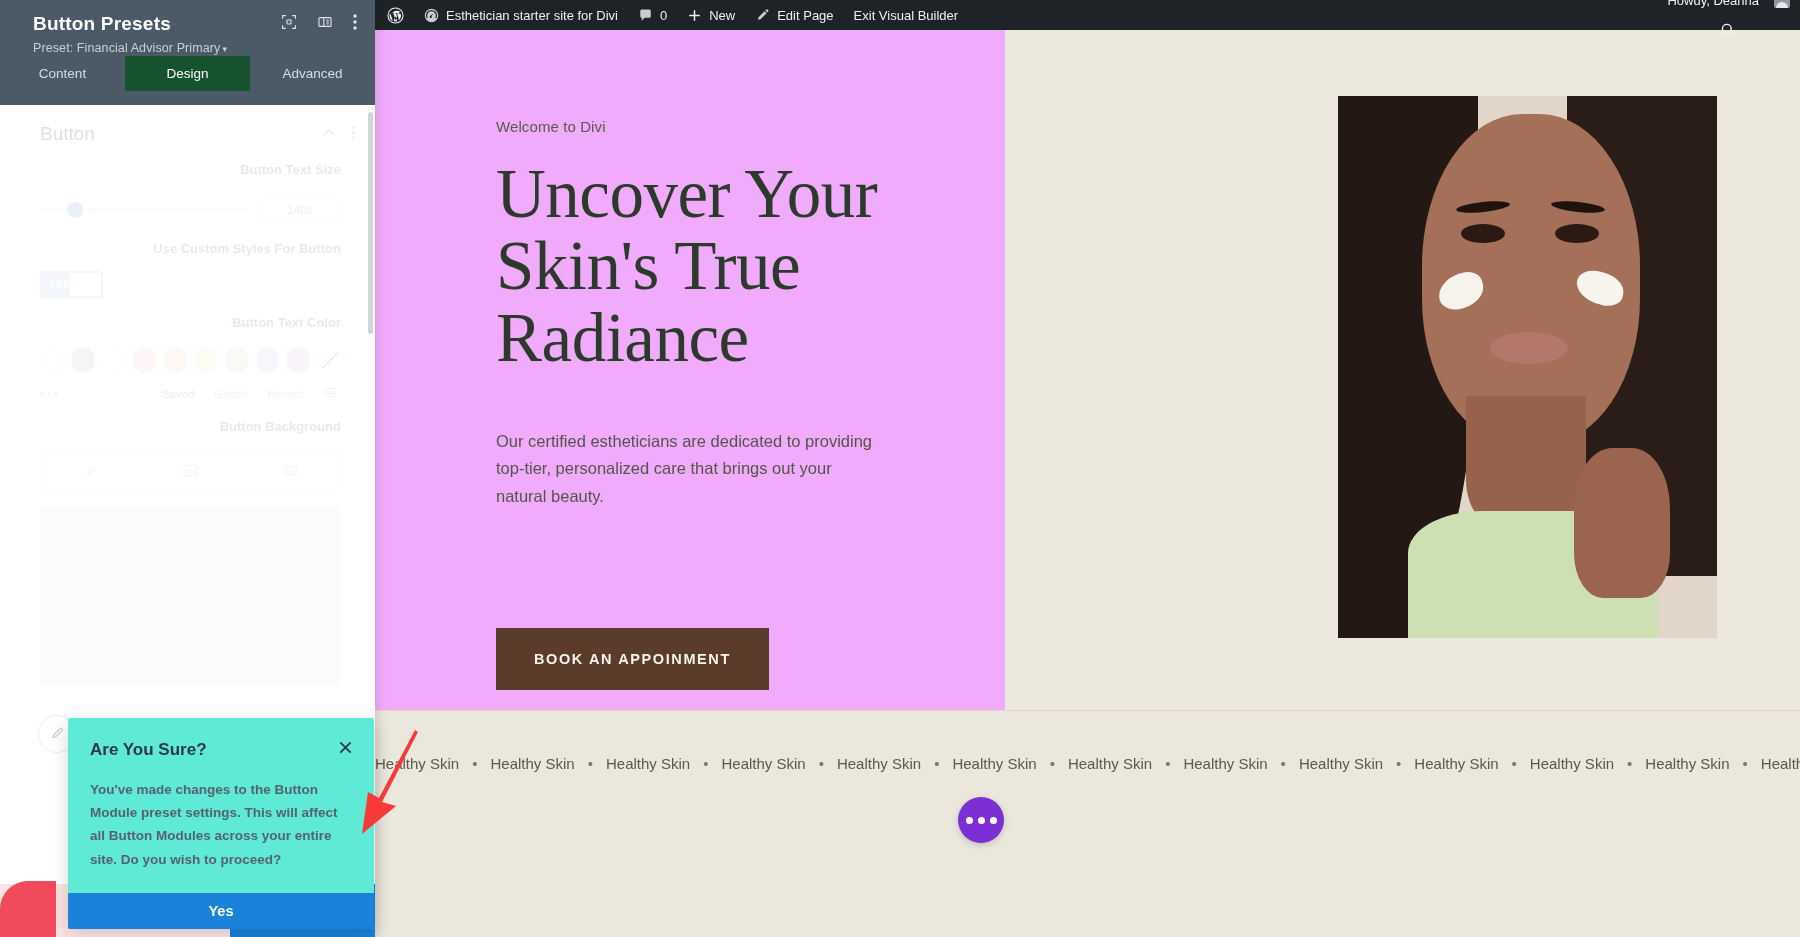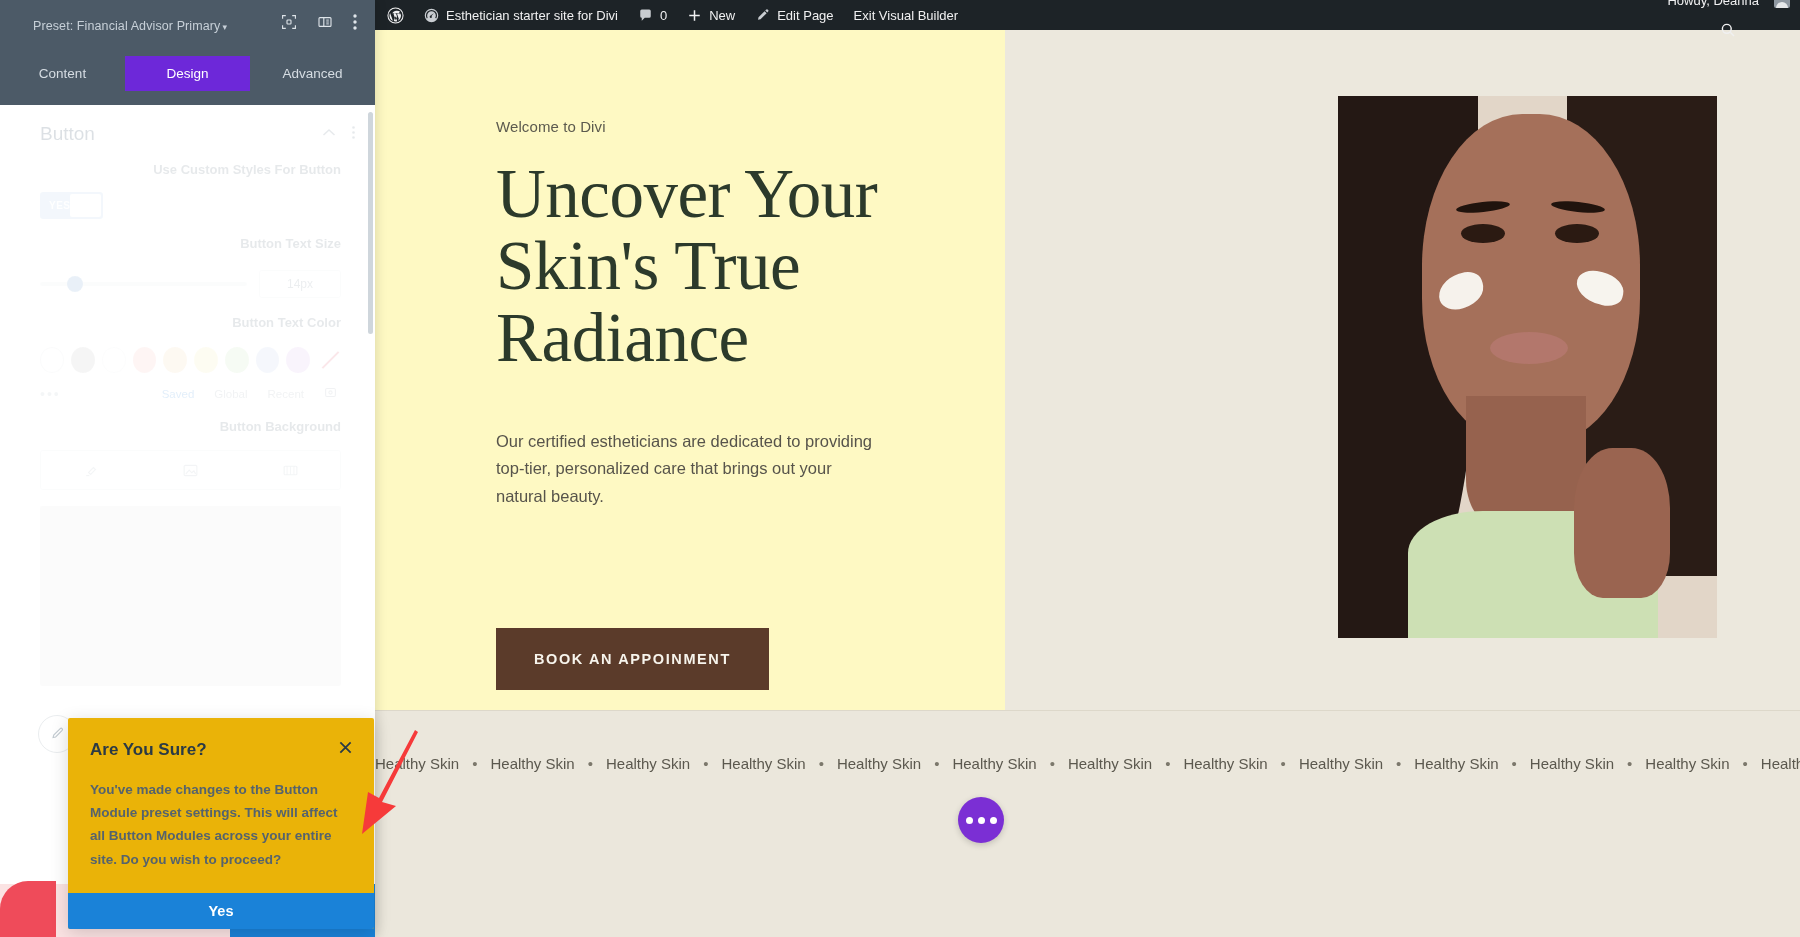--- a/index.html
+++ b/index.html
@@ -38,21 +38,21 @@
     width: 12px; height: 7px; border-radius: 6px 6px 0 0; background: #e6e8ea;
   }
 
   
   .site {
     position: absolute; left: 375px; top: 30px; width: 1425px; height: 907px;
     background: #f5f2e8; overflow: hidden;
   }
   .hero {
     position: absolute; left: 0; top: 0; width: 1425px; height: 680px;
-    display: flex; background: #fef9c3;
+    display: flex; background: #f0abfc;
   }
   .hero-left { width: 630px; padding: 48px 40px 0 121px; position: relative; }
   .hero-right {
     flex: 1; background: #ece8dd; position: relative;
   }
   .eyebrow {
     font-size: 15px; color: #5c5a4e; letter-spacing: .1px;
     margin-top: 40px;
   }
   .hero-h1 {
@@ -145,21 +145,21 @@
   }
   .hi { color: #dfe5ea; cursor: pointer; display: inline-flex; }
   .panel-tabs {
     position: absolute; left: 0; top: 56px; width: 375px; height: 35px;
     display: flex;
   }
   .ptab {
     flex: 1; display: flex; align-items: center; justify-content: center;
     color: #d6dde3; font-size: 13.5px; cursor: pointer; height: 35px;
   }
-  .ptab.active { background: #6d28d9; color: #fff; }
+  .ptab.active { background: #14532d; color: #fff; }
 
   .panel-body { position: relative; height: 832px; background: #fff; }
   
   .faded { opacity: .16; text-align: right; }
   .sec-title-row {
     display: flex; align-items: center; justify-content: space-between;
     padding: 18px 20px 0 40px;
   }
   .sec-title { font-size: 19px; color: #2b4760; }
   .sec-icons { display: flex; gap: 16px; color: #6b7d8c; font-size: 13px; }
@@ -230,21 +230,21 @@
   }
   .ab-pink span { color: #fff; font-size: 17px; font-weight: bold; }
   .ab-blue {
     position: absolute; left: 230px; bottom: 0; width: 145px; height: 53px;
     background: #1a82d8;
   }
 
   
   .modal {
     position: absolute; left: 68px; top: 718px; width: 306px;
-    background: #eab308; z-index: 80;
+    background: #5eead4; z-index: 80;
     box-shadow: 0 4px 18px rgba(0,0,0,.16); border-radius: 2px; overflow: hidden;
   }
   .modal-inner { padding: 22px 26px 22px 22px; position: relative; }
   .modal-title { font-size: 17px; font-weight: bold; color: #2b3a45; }
   .modal-x {
     position: absolute; right: 20px; top: 20px; width: 18px; height: 18px;
     color: #2b3a45; cursor: pointer; display: flex; align-items: center; justify-content: center;
     font-size: 19px; line-height: 1;
   }
   .modal-body {
@@ -382,20 +382,21 @@
               <circle cx="8.5" cy="8.5" r="5.5"></circle>
               <path d="M12.8 12.8 17.5 17.5"></path>
             </svg>
         </span>
       </div>
     </div>
   </div>
 
   <div class="panel">
     <div class="panel-head">
+      <div class="panel-title">Button Presets</div>
       <div class="panel-sub">
         <span>Preset: Financial Advisor Primary</span><span class="caret-dn">▾</span>
       </div>
       <div class="head-icons">
         <span class="hi">
           <svg width="16" height="16" viewBox="0 0 20 20" fill="none" stroke="#dfe5ea" stroke-width="1.4">
               <path d="M2 6V2h4M14 2h4v4M18 14v4h-4M6 18H2v-4"></path>
               <rect x="7.5" y="7.5" width="5" height="5" rx="1"></rect>
             </svg>
         </span>
@@ -435,34 +436,34 @@
               <svg width="3" height="13" viewBox="0 0 3 13" fill="#6b7d8c">
                   <circle cx="1.5" cy="1.5" r="1.3"></circle>
                   <circle cx="1.5" cy="6.5" r="1.3"></circle>
                   <circle cx="1.5" cy="11.5" r="1.3"></circle>
                 </svg>
             </span>
           </div>
         </div>
 
         <div class="field">
-          <div class="flabel">Use Custom Styles For Button</div>
-          <div class="toggle">
-            <span>YES</span>
-            <i></i>
-          </div>
-        </div>
-
-        <div class="field">
           <div class="flabel">Button Text Size</div>
           <div class="slider-row">
             <div class="srail">
               <div class="sknob"></div>
             </div>
             <div class="sval">14px</div>
+          </div>
+        </div>
+
+        <div class="field">
+          <div class="flabel">Use Custom Styles For Button</div>
+          <div class="toggle">
+            <span>YES</span>
+            <i></i>
           </div>
         </div>
 
         <div class="field">
           <div class="flabel">Button Text Color</div>
           <div class="swatches">
             <div class="sw ring"></div>
             <div class="sw" style="background:#c8c8c8"></div>
             <div class="sw none"></div>
             <div class="sw" style="background:#f9c6c2"></div>

